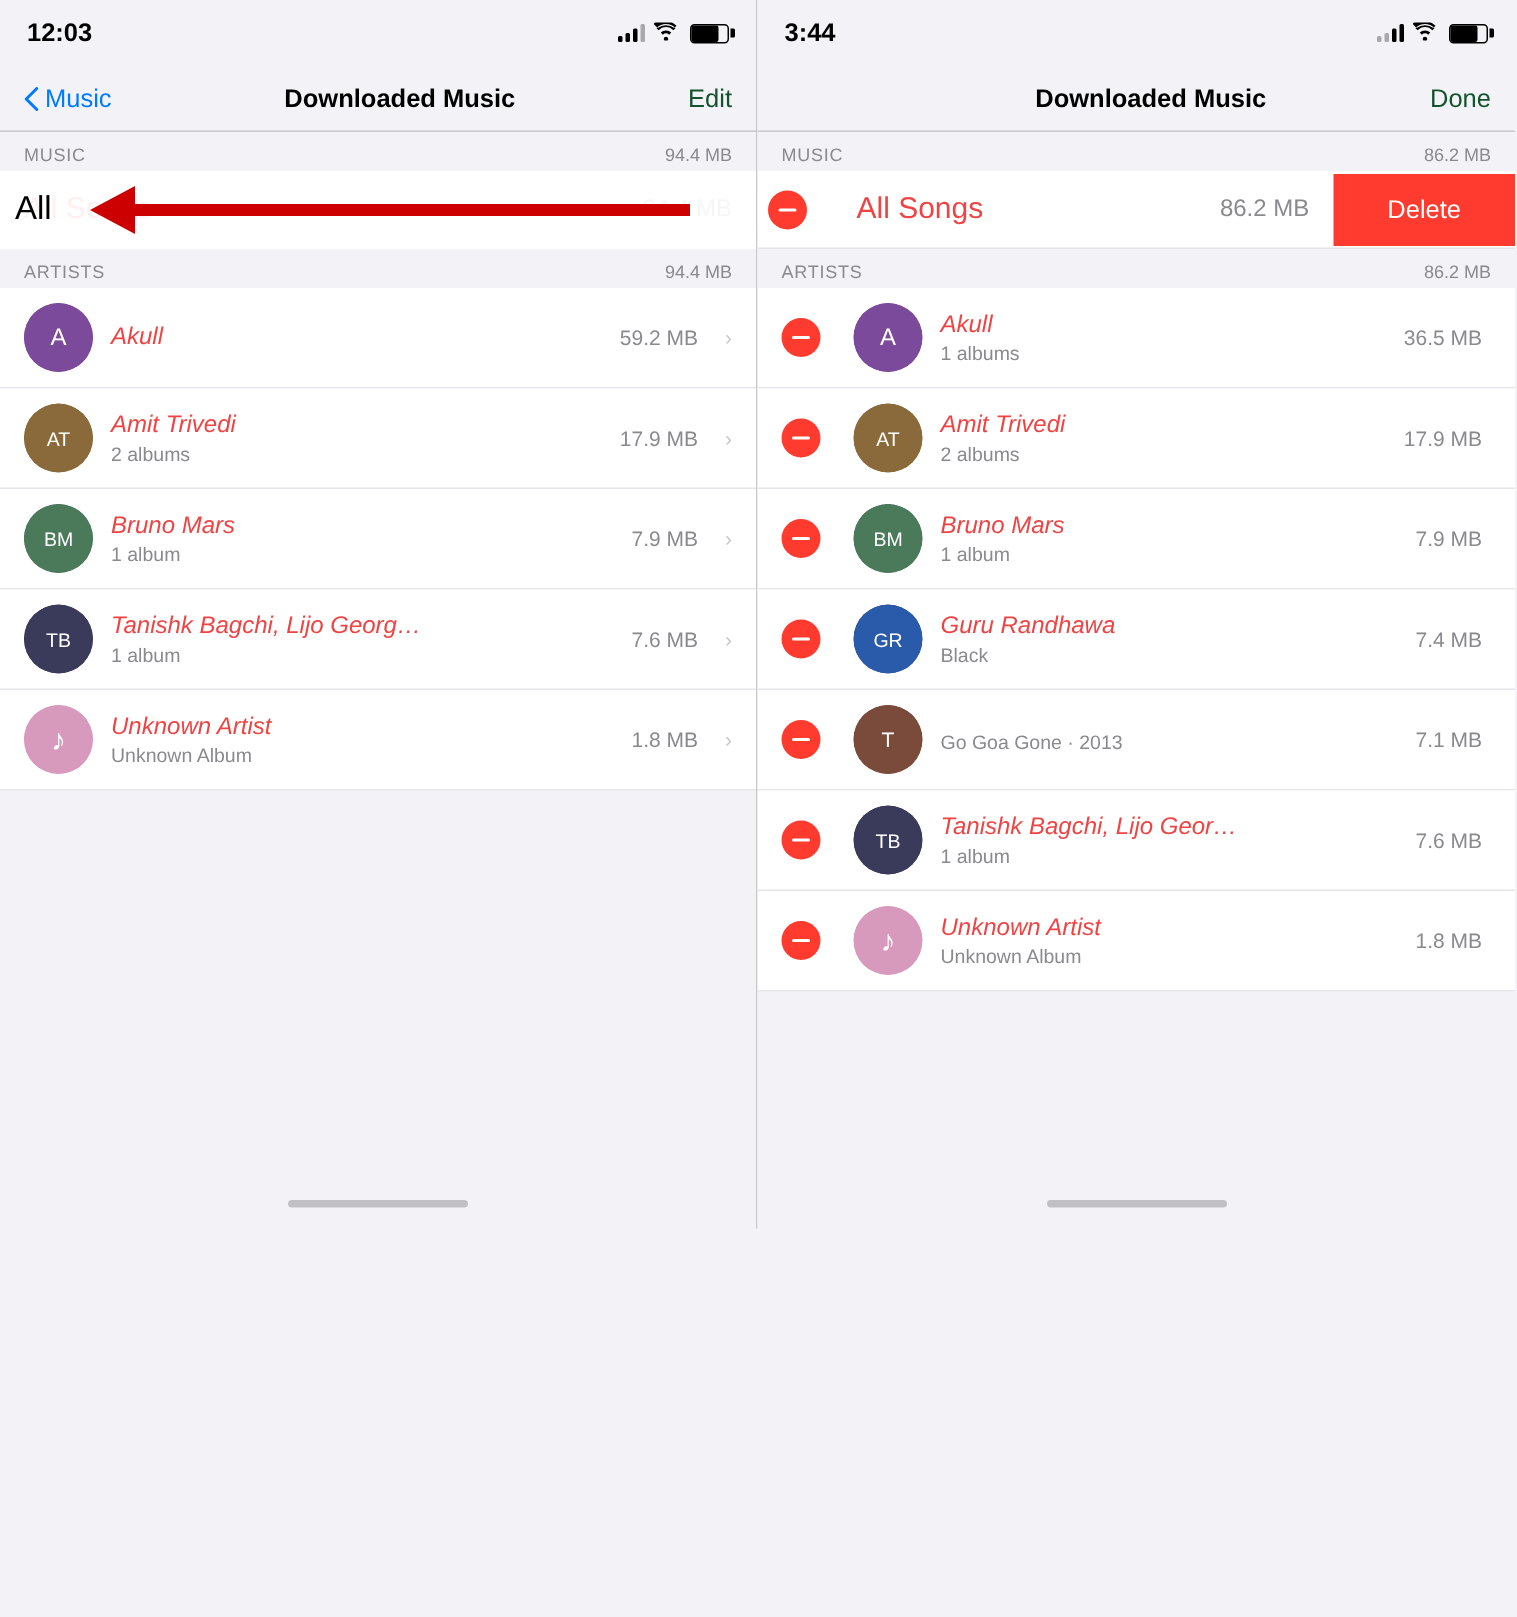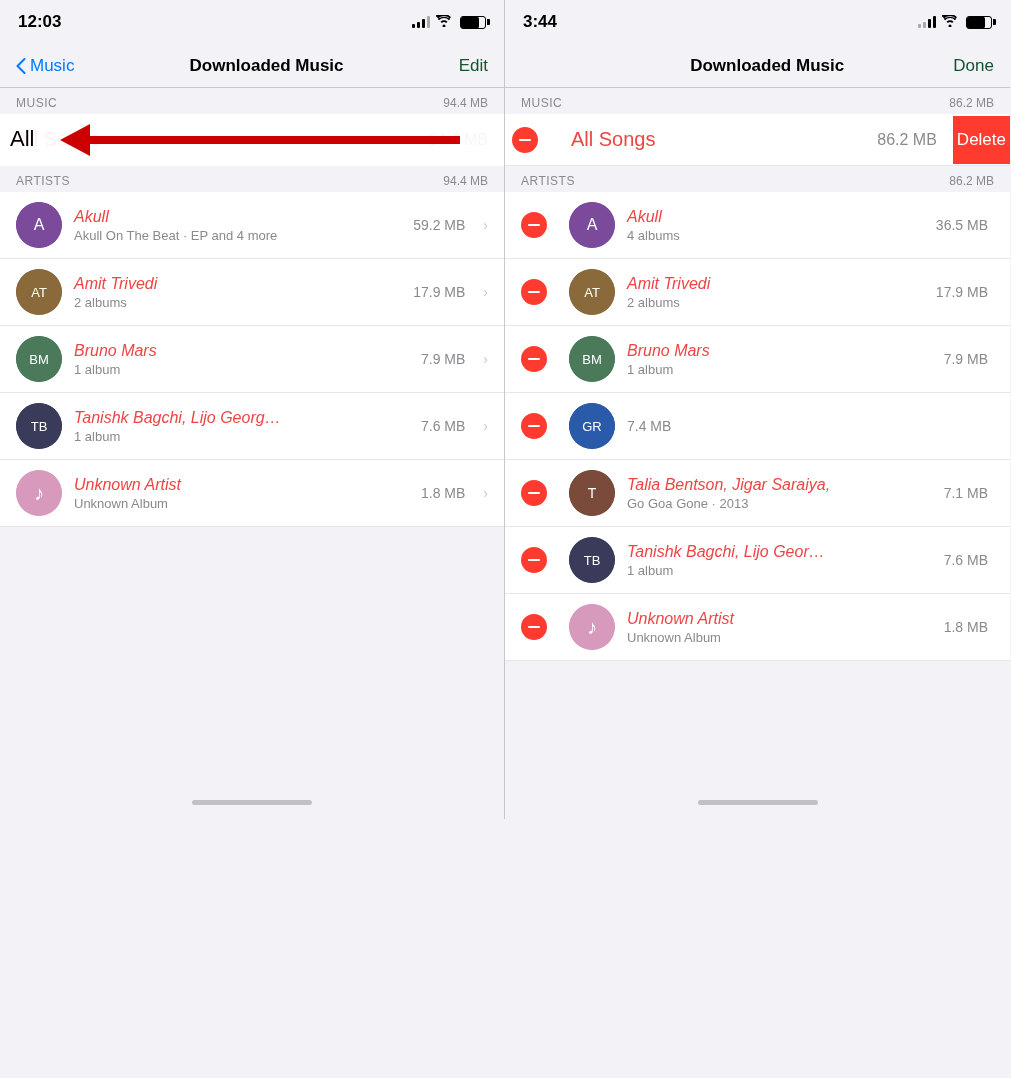--- a/index.html
+++ b/index.html
@@ -190,21 +190,21 @@
       color: #c7c7cc;
       font-size: 14px;
     }
 
     
     .delete-btn {
       background: #ff3b30;
       color: #fff;
       font-size: 17px;
       font-weight: 400;
-      padding: 14px 4px;
+      padding: 14px 36px;
       border: none;
       cursor: pointer;
       flex-shrink: 0;
     }
 
     
     .delete-icon {
       width: 26px;
       height: 26px;
       background: #ff3b30;
@@ -329,21 +329,20 @@
 
     <div class="artist-row">
       <div class="artist-avatar avatar-akull">
         <svg width="46" height="46" viewBox="0 0 46 46">
             <circle cx="23" cy="23" r="23" fill="#7b4a9b"></circle>
             <text x="23" y="28" text-anchor="middle" fill="white" font-size="16" font-family="sans-serif">A</text>
           </svg>
       </div>
       <div class="artist-info">
         <div class="artist-name">Akull</div>
-        <div class="artist-sub">Akull On The Beat · EP and 4 more</div>
       </div>
       <span class="artist-size">59.2 MB</span>
       <span class="chevron">›</span>
     </div>
 
     <div class="artist-row">
       <div class="artist-avatar avatar-amit">
         <svg width="46" height="46" viewBox="0 0 46 46">
             <circle cx="23" cy="23" r="23" fill="#8a6a3a"></circle>
             <text x="23" y="28" text-anchor="middle" fill="white" font-size="13" font-family="sans-serif">AT</text>
@@ -464,21 +463,21 @@
     <div class="artist-row">
       <div class="delete-icon"></div>
       <div class="artist-avatar avatar-akull">
         <svg width="46" height="46" viewBox="0 0 46 46">
             <circle cx="23" cy="23" r="23" fill="#7b4a9b"></circle>
             <text x="23" y="28" text-anchor="middle" fill="white" font-size="16" font-family="sans-serif">A</text>
           </svg>
       </div>
       <div class="artist-info">
         <div class="artist-name">Akull</div>
-        <div class="artist-sub">4 albums</div>
+        <div class="artist-sub">1 albums</div>
       </div>
       <span class="artist-size">36.5 MB</span>
     </div>
 
     <div class="artist-row">
       <div class="delete-icon"></div>
       <div class="artist-avatar avatar-amit">
         <svg width="46" height="46" viewBox="0 0 46 46">
             <circle cx="23" cy="23" r="23" fill="#8a6a3a"></circle>
             <text x="23" y="28" text-anchor="middle" fill="white" font-size="13" font-family="sans-serif">AT</text>
@@ -507,33 +506,36 @@
     </div>
 
     <div class="artist-row">
       <div class="delete-icon"></div>
       <div class="artist-avatar avatar-guru">
         <svg width="46" height="46" viewBox="0 0 46 46">
             <circle cx="23" cy="23" r="23" fill="#2a5aaa"></circle>
             <text x="23" y="28" text-anchor="middle" fill="white" font-size="13" font-family="sans-serif">GR</text>
           </svg>
       </div>
+      <div class="artist-info">
+        <div class="artist-name">Guru Randhawa</div>
+        <div class="artist-sub">Black</div>
+      </div>
       <span class="artist-size">7.4 MB</span>
     </div>
 
     <div class="artist-row">
       <div class="delete-icon"></div>
       <div class="artist-avatar avatar-talia">
         <svg width="46" height="46" viewBox="0 0 46 46">
             <circle cx="23" cy="23" r="23" fill="#7a4a3a"></circle>
             <text x="23" y="28" text-anchor="middle" fill="white" font-size="14" font-family="sans-serif">T</text>
           </svg>
       </div>
       <div class="artist-info">
-        <div class="artist-name">Talia Bentson, Jigar Saraiya,</div>
         <div class="artist-sub">Go Goa Gone · 2013</div>
       </div>
       <span class="artist-size">7.1 MB</span>
     </div>
 
     <div class="artist-row">
       <div class="delete-icon"></div>
       <div class="artist-avatar avatar-tanishk">
         <svg width="46" height="46" viewBox="0 0 46 46">
             <circle cx="23" cy="23" r="23" fill="#3a3a5a"></circle>

